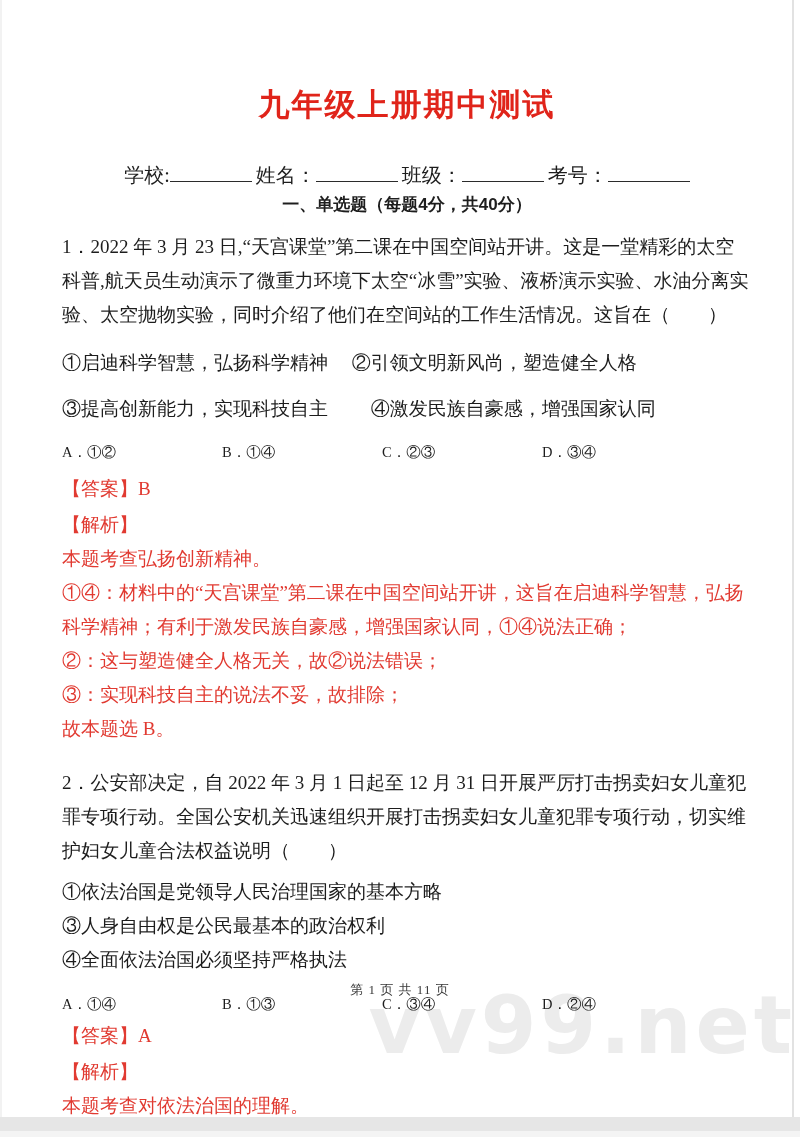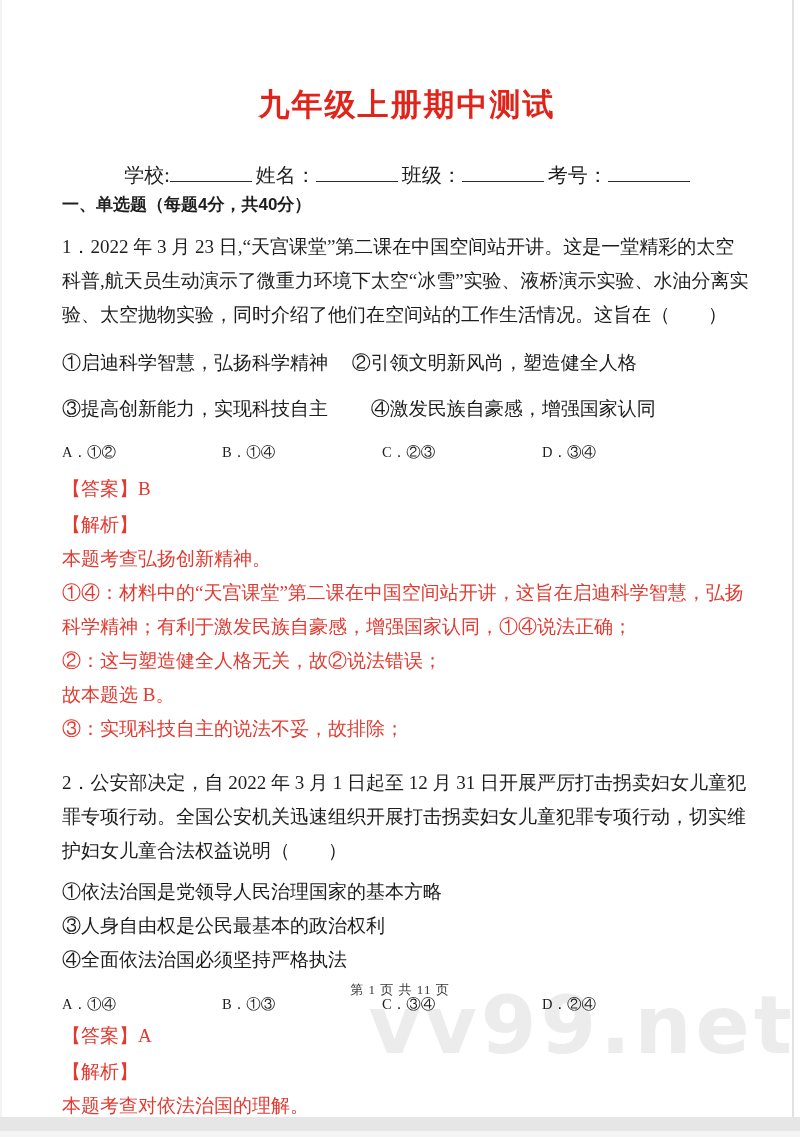--- a/index.html
+++ b/index.html
@@ -38,21 +38,21 @@
 
   .fields { margin-top: 40px; text-align: center; font-size: 20px; line-height: 22px;
             white-space: nowrap; }
   .fields .fld { margin: 0 2px; }
   .blank { display: inline-block; width: 82px; height: 15px;
            border-bottom: 1px solid #2b2b2b; vertical-align: baseline; }
 
   .section-heading {
     margin: 6px 0 0 0;
     font-family: "Liberation Sans", "DejaVu Sans", sans-serif;
-    font-weight: bold; font-size: 17px; line-height: 26px;
+    font-weight: bold; font-size: 17px; line-height: 26px; text-align: center;
   }
 
   p { margin: 0; font-size: 19px; line-height: 34px; font-family: Liberation Serif, serif; }
   .red { color: var(--c-answer_red, #e13a31); }
 
   .choices { font-size: 14.5px; line-height: 30px; }
   .choice { display: inline-block; width: 160px; }
   .choice:last-child { width: auto; }
 
   .mt2  { margin-top: 2px; }  .mt3  { margin-top: 3px; margin-left: 24px; }
@@ -89,22 +89,22 @@
       <p class="mt14">①启迪科学智慧，弘扬科学精神　 ②引领文明新风尚，塑造健全人格</p>
       <p class="mt12">③提高创新能力，实现科技自主　　 ④激发民族自豪感，增强国家认同</p>
       <div class="choices mt11">
         <span class="choice">A．①②</span><span class="choice">B．①④</span><span class="choice">C．②③</span><span class="choice">D．③④</span>
       </div>
       <p class="red mt5"><span>【答案】</span><span>B</span></p>
       <p class="red mt2">【解析】</p>
       <p class="red">本题考查弘扬创新精神。</p>
       <p class="red">①④：材料中的“天宫课堂”第二课在中国空间站开讲，这旨在启迪科学智慧，弘扬科学精神；有利于激发民族自豪感，增强国家认同，①④说法正确；</p>
       <p class="red">②：这与塑造健全人格无关，故②说法错误；</p>
+      <p class="red">③：实现科技自主的说法不妥，故排除；</p>
       <p class="red">故本题选 B。</p>
-      <p class="red">③：实现科技自主的说法不妥，故排除；</p>
     </section>
 
     <section>
       <p class="stem mt10">2．公安部决定，自 2022 年 3 月 1 日起至 12 月 31 日开展严厉打击拐卖妇女儿童犯罪专项行动。全国公安机关迅速组织开展打击拐卖妇女儿童犯罪专项行动，切实维护妇女儿童合法权益说明（　　）</p>
       <p class="mt7">①依法治国是党领导人民治理国家的基本方略</p>
       <p>③人身自由权是公民最基本的政治权利</p>
       <p>④全面依法治国必须坚持严格执法</p>
       <div class="choices mt12">
         <span class="choice">A．①④</span><span class="choice">B．①③</span><span class="choice">C．③④</span><span class="choice">D．②④</span>
       </div>

